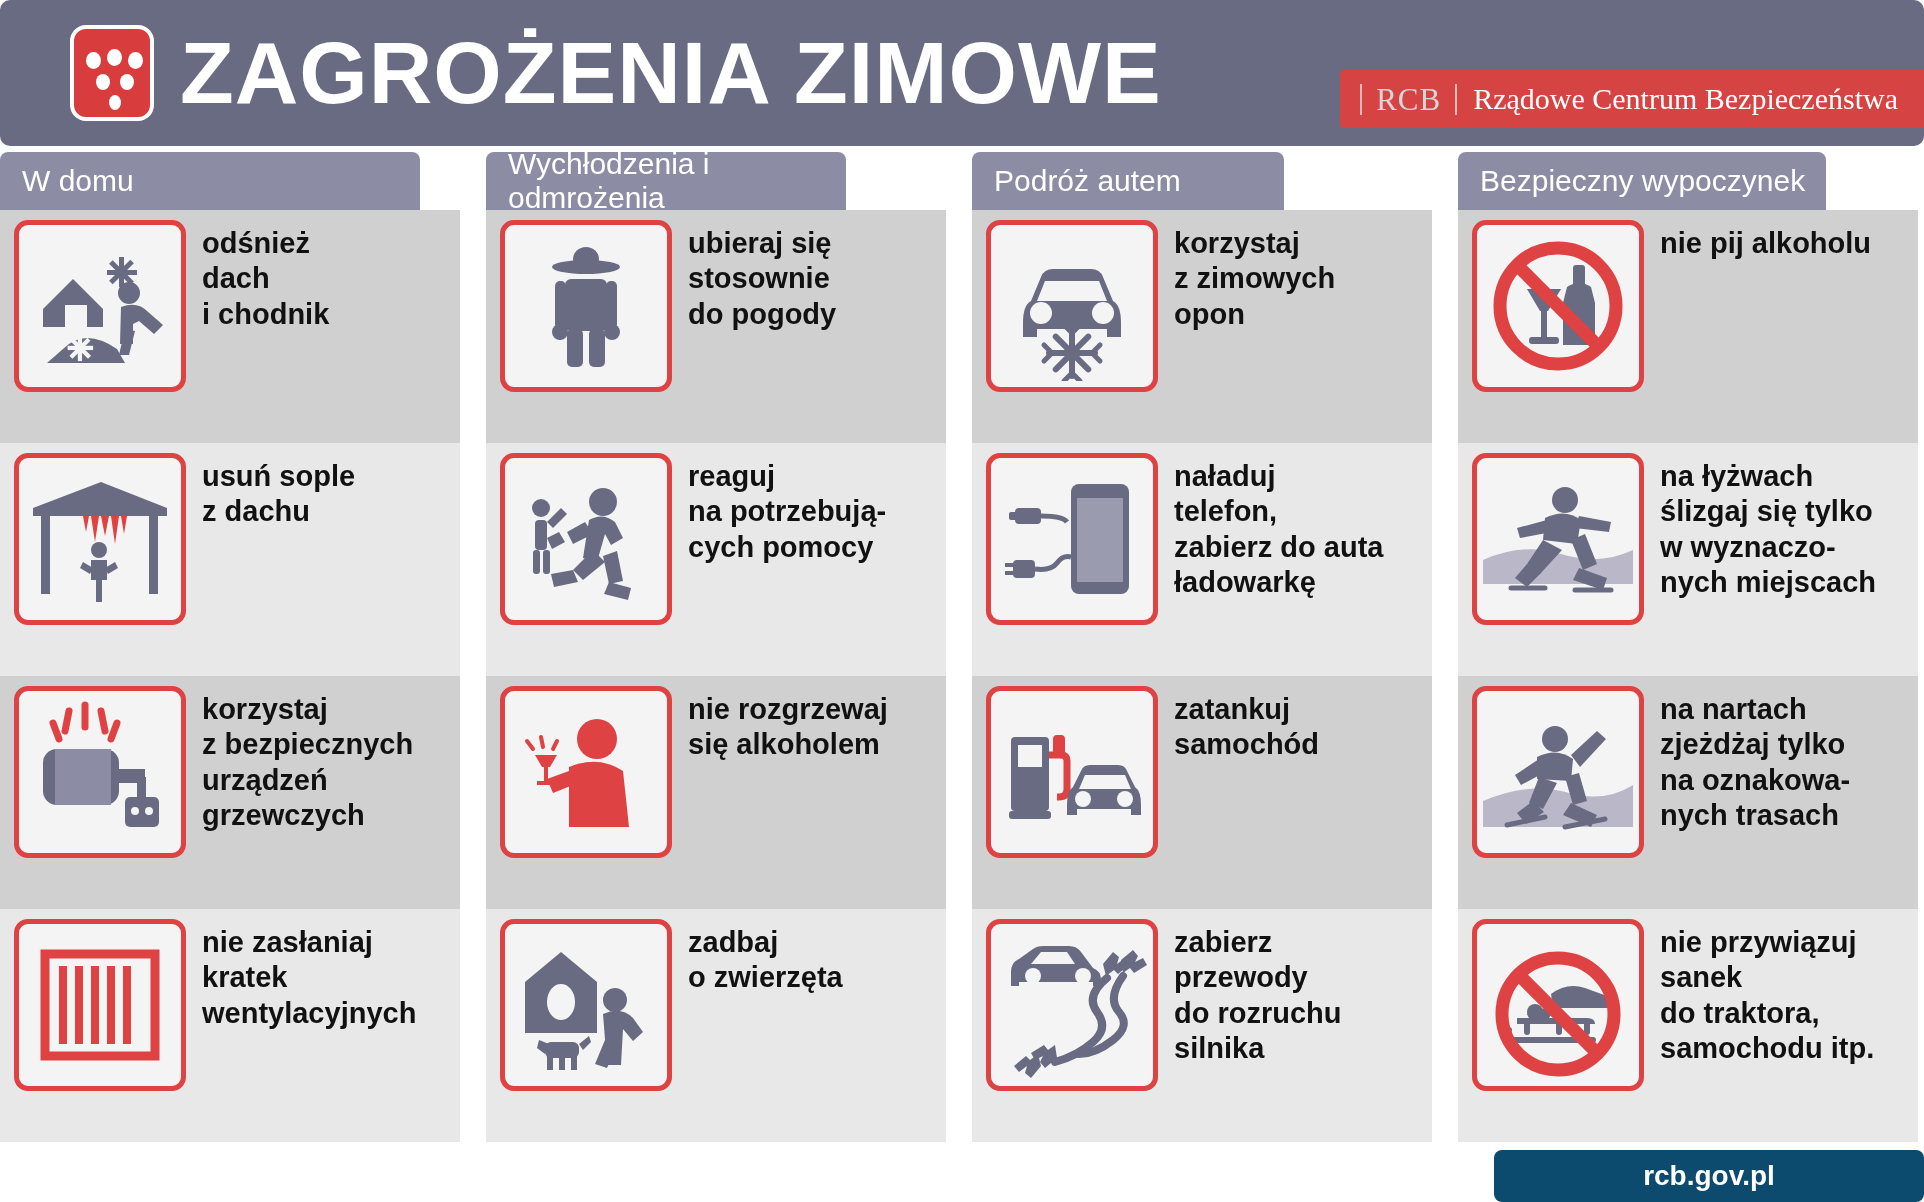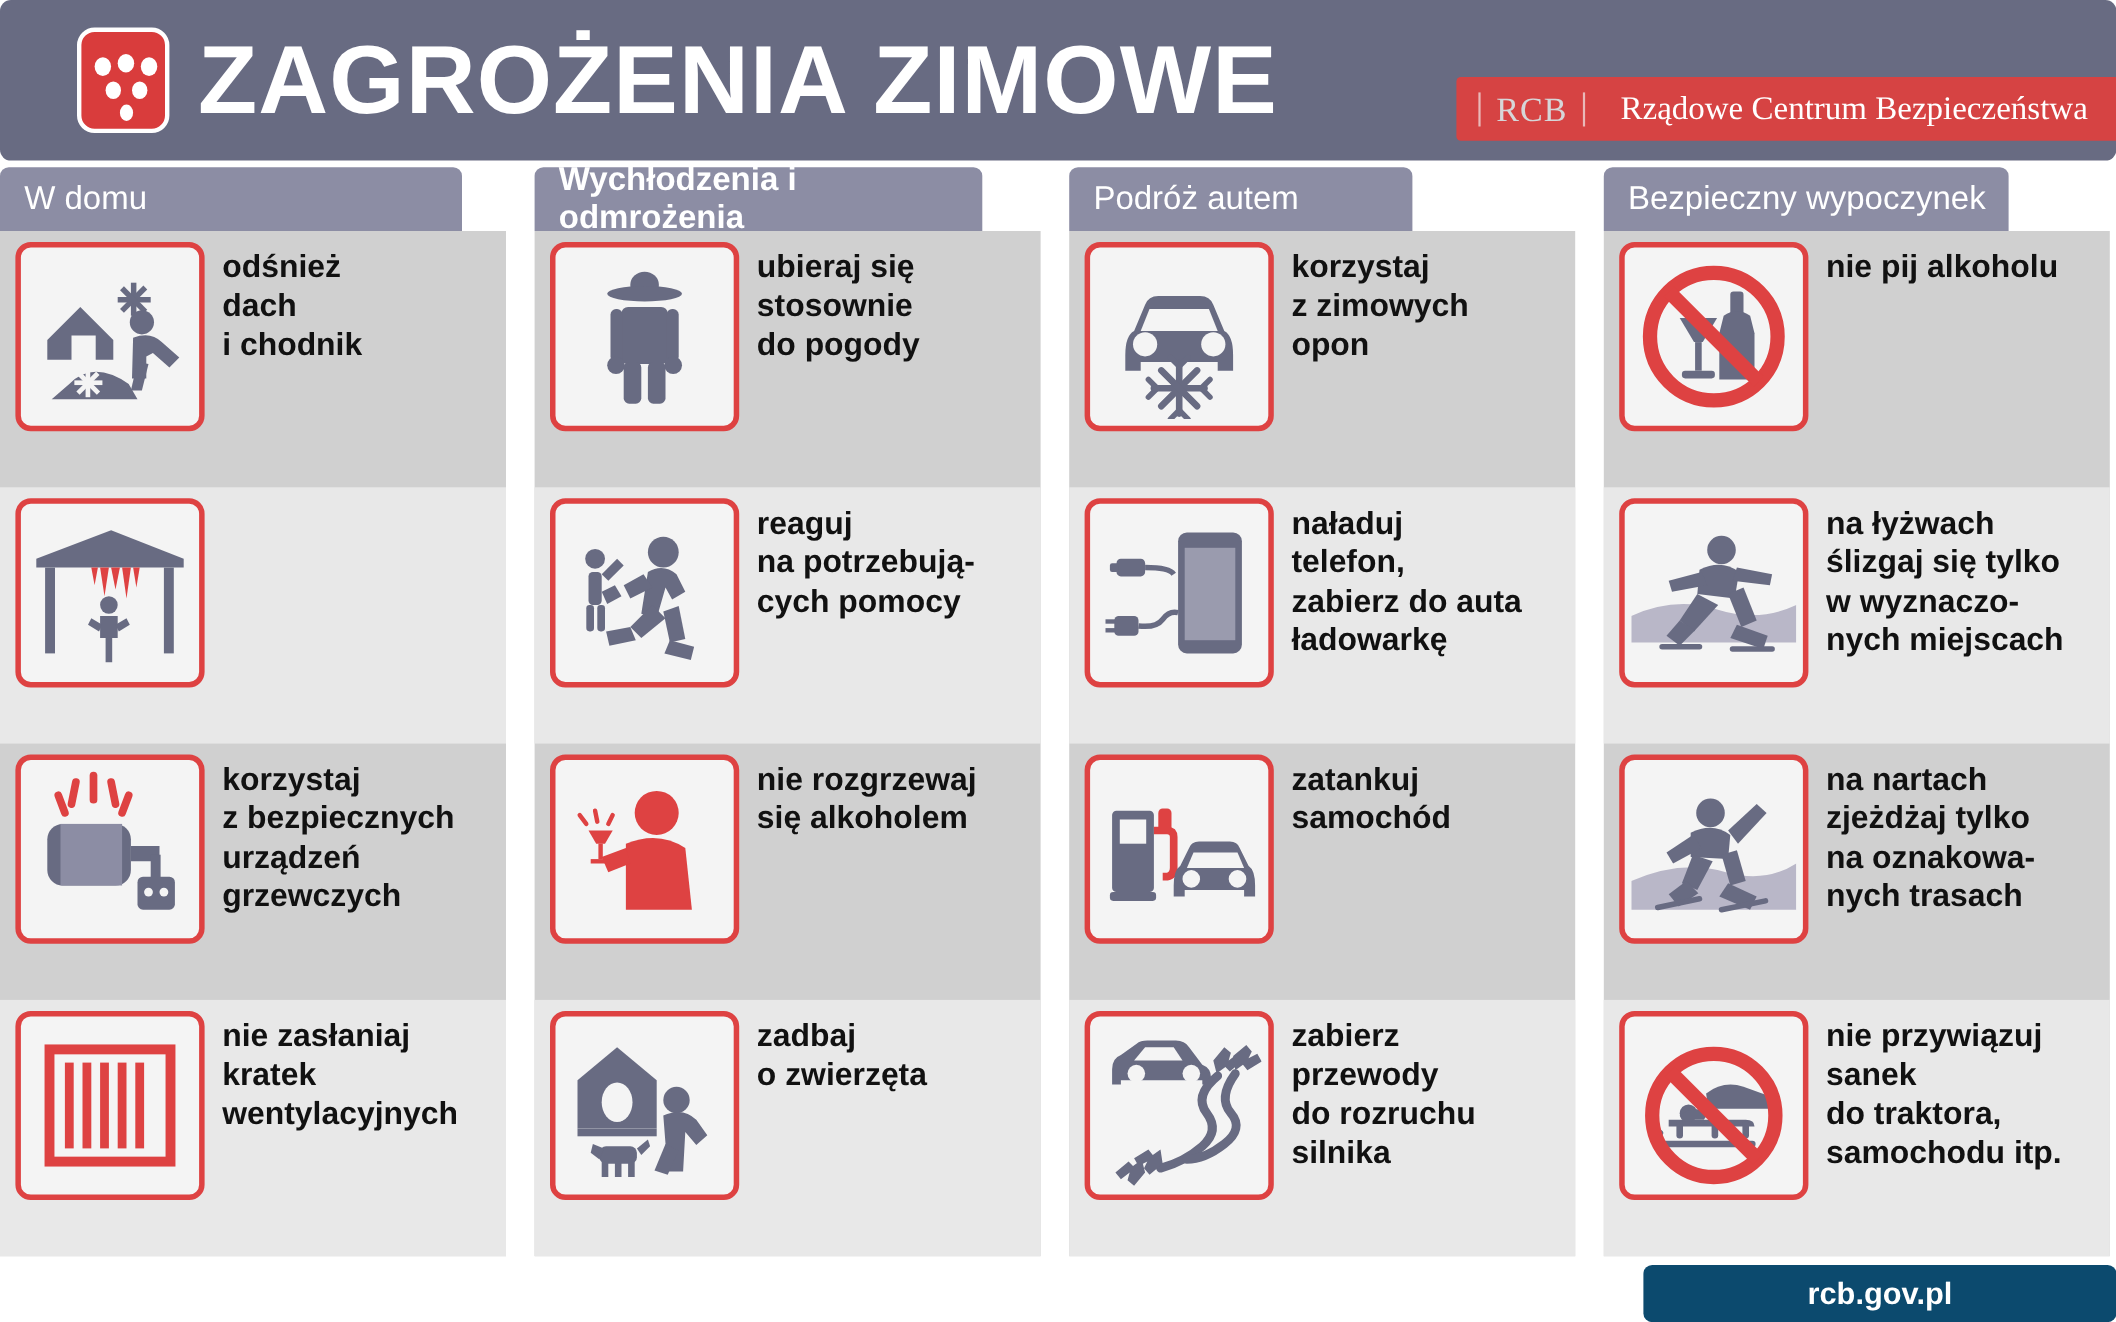--- a/index.html
+++ b/index.html
@@ -48,21 +48,21 @@
     border-radius: 4px 0 0 4px;
     display: flex; align-items: center;
     padding: 0 26px 0 20px;
     font-family: "Liberation Serif", serif;
   }
   .rcb-mark {
     color: #d6d6d8; font-size: 31px; letter-spacing: 1px;
     padding: 0 14px; border-left: 2px solid #e9b9b9; border-right: 2px solid #e9b9b9;
     line-height: 1;
   }
-  .rcb-full { color:#ffffff; font-size: 30px; margin-left: 32px; line-height:1; white-space: nowrap; }
+  .rcb-full { color:#ffffff; font-size: 30px; margin-left: 16px; line-height:1; white-space: nowrap; }
 
   
   .columns {
     position: absolute; left: 0; top: 152px;
     width: 1924px; height: 990px;
     display: flex; gap: 26px;
   }
   .col { width: 460px; display: flex; flex-direction: column; }
   .col-head {
     height: 58px; background: #8c8da4; border-radius: 8px 8px 0 0;
@@ -85,21 +85,21 @@
   }
   .row-text {
     margin-left: 16px;
     font-size: 29px; font-weight: 600; color: #111111;
     line-height: 1.22; padding-top: 6px;
     white-space: pre-line;
   }
 
   
   .col1 .col-head { width: 420px; }
-  .col2 .col-head { width: 407px; font-weight: bold; }
+  .col2 .col-head { width: 360px; }
   .col3 .col-head { width: 312px; }
   .col4 .col-head { width: 368px; }
 
   
   .footer {
     position: absolute; right: 0; bottom: 0;
     width: 430px; height: 52px;
     background: #0c4a6e; border-radius: 8px;
     color: #ffffff; font-size: 28px; font-weight: 600;
     display: flex; align-items: center; justify-content: center;
@@ -174,20 +174,22 @@
                 <path d="M86 52 l4 28 4 -28z"></path>
                   <path d="M96 52 l3 18 3 -18z"></path>
                 <path d="M58 52 l3 16 3 -16z"></path>
               </g>
               <circle cx="74" cy="86" r="8" fill="#686b82"></circle>
               <path d="M66 96 h16 v20 h-5 v22 h-6 v-22 h-5 z" fill="#686b82"></path>
               <path d="M58 98 l10 6 -3 6 -10 -6z" fill="#686b82"></path>
               <path d="M90 98 l-10 6 3 6 10 -6z" fill="#686b82"></path>
             </svg>
           </div>
+          <div class="row-text">usuń sople
+z dachu</div>
         </div>
 
         <div class="row">
           <div class="icon-box">
             <svg width="150" height="150" viewBox="0 0 150 150">
               <g stroke="#de4242" stroke-width="7" stroke-linecap="round">
                 <line x1="44" y1="14" x2="40" y2="34"></line>
                 <line x1="60" y1="8" x2="60" y2="30"></line>
                 <line x1="76" y1="14" x2="80" y2="34"></line>
                 <line x1="28" y1="26" x2="34" y2="42"></line>

